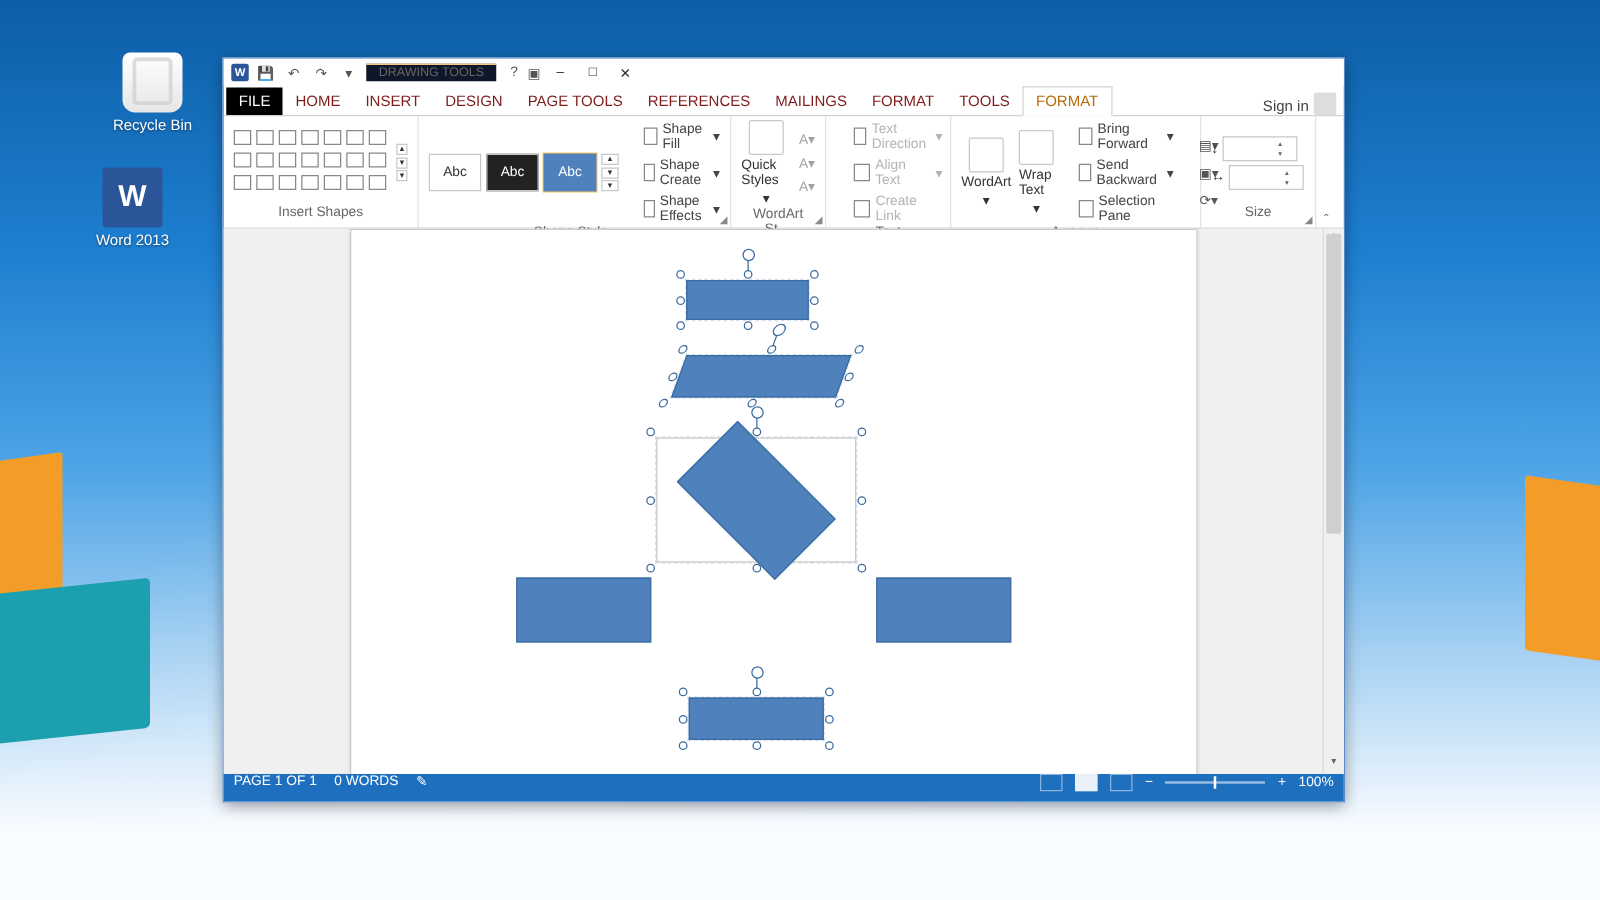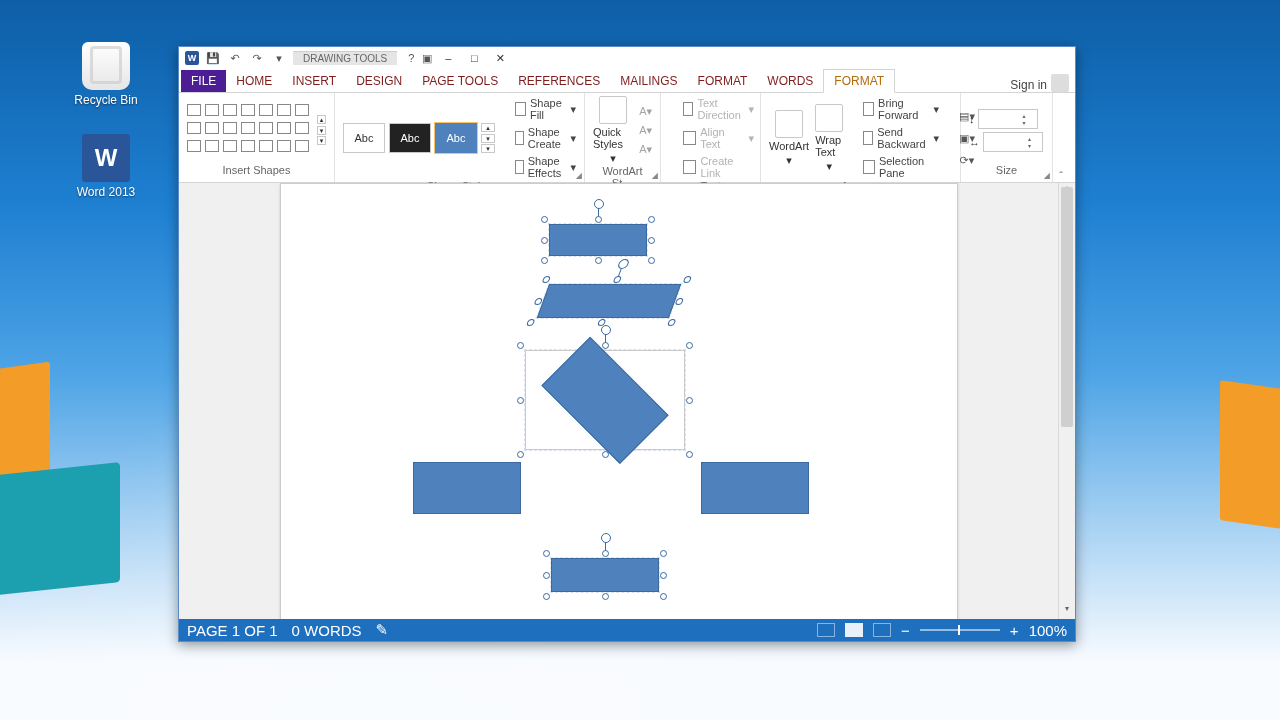--- a/index.html
+++ b/index.html
@@ -32,28 +32,28 @@
     box-shadow:0 3px 12px #0006;
     display:flex; flex-direction:column;
   }
 
   
   .titlebar { height:22px; display:flex; align-items:center; background:#fff; font-size:12px; }
   .titlebar .qat { display:flex; align-items:center; gap:6px; padding:0 6px; }
   .tiny-ico { width:16px; height:16px; display:inline-flex; align-items:center; justify-content:center; font-size:11px; color:#555; border:1px solid transparent; cursor:pointer; }
   .word-badge{width:14px;height:14px;background:#2a5699;color:#fff;font-size:9px;font-weight:bold;display:inline-flex;align-items:center;justify-content:center;border-radius:2px;}
   .titlebar .center { flex:1; text-align:center; color:#555; }
-  .titlebar .tool-ctx { background:#e5e5e5; border-top:1px solid #f3c987; padding:1px 10px; font-size:10px; color:#666; margin-right:6px;}
+  .titlebar .tool-ctx { background:#0f172a; border-top:1px solid #f3c987; padding:1px 10px; font-size:10px; color:#666; margin-right:6px;}
   .titlebar .winctl { display:flex; }
   .titlebar .winctl div { width:26px; height:20px; display:flex; align-items:center; justify-content:center; font-size:11px; color:#333; cursor:pointer;}
 
   
   .tabs { height:24px; display:flex; align-items:flex-end; border-bottom:1px solid #d4d4d4; font-size:12px; padding-left:2px; }
   .tab { padding:4px 10px; color:#7f1d1d; cursor:pointer; }
-  .tab.file { background:#4c1d95; color:#fff; }
+  .tab.file { background:#000000; color:#fff; }
   .tab.active-ctx { color:#b46b0b; border:1px solid #d4d4d4; border-bottom:1px solid #fff; background:#fff; position:relative; top:1px;}
   .tabs .spacer{flex:1;}
   .signin{font-size:12px;color:#444;padding-right:6px;display:flex;align-items:flex-end;gap:4px;}
   .userpic{width:18px;height:18px;background:#ddd;border-radius:2px;}
 
   
   .ribbon { height:90px; border-bottom:1px solid #d4d4d4; display:flex; font-size:11px; color:#333; }
   .group { border-right:1px solid #e3e3e3; padding:3px 8px 2px; display:flex; flex-direction:column; justify-content:space-between; position:relative;}
   .group .body { flex:1; display:flex; align-items:center; gap:6px;}
   .group .label { text-align:center; font-size:11px; color:#666; height:16px;}
@@ -95,37 +95,37 @@
   .h.ml{left:-4px;top:50%;margin-top:-3px;}
   .h.mr{right:-4px;top:50%;margin-top:-3px;}
   .rot{position:absolute;top:-18px;left:50%;width:1px;height:12px;background:#3a6aa0;}
   .rot::after{content:"";position:absolute;top:-8px;left:-4px;width:8px;height:8px;border:1px solid #3a6aa0;border-radius:50%;background:#fff;}
 
   .parallelo{transform:skewX(-20deg);}
   .diamond-wrap{position:absolute;border:1px solid #bbb;}
   .diamond{position:absolute;left:50%;top:50%;width:70%;height:70%;background:#4f81bd;border:1px solid #3a6aa0;transform:translate(-50%,-50%) rotate(45deg);}
 
   
-  .status{height:22px;background:#1e6fbe;color:#fff;display:flex;align-items:center;font-size:15px;padding:0 8px;gap:14px;}
+  .status{height:22px;background:#1e6fbe;color:#fff;display:flex;align-items:flex-start;font-size:11px;padding:0 8px;gap:14px;}
   .status .right{margin-left:auto;display:flex;align-items:center;gap:10px;}
   .viewbtn{width:18px;height:14px;border:1px solid #fff8;opacity:.9;cursor:pointer;}
   .viewbtn.active{background:#fff;}
   .zoom-track{width:80px;height:2px;background:#fff8;position:relative;}
   .zoom-track .knob{position:absolute;top:-4px;left:48%;width:2px;height:10px;background:#fff;}
 </style>
 </head>
 <body>
 
 <div class="desktop">
   <div class="orange-block orange-1"></div>
   <div class="orange-block orange-2"></div>
   <div class="teal-block"></div>
 </div>
 
-<div class="desk-icon" style="left:66px;top:42px;">
+<div class="desk-icon" style="left:82px;top:42px;">
   <div class="ico recycle-ico"></div>
   <span>Recycle Bin</span>
 </div>
 <div class="desk-icon" style="left:66px;top:134px;">
   <div class="ico word-ico">W</div>
   <span>Word 2013</span>
 </div>
 
 <div class="window">
 
@@ -149,21 +149,21 @@
 
   <div class="tabs">
     <div class="tab file">FILE</div>
     <div class="tab">HOME</div>
     <div class="tab">INSERT</div>
     <div class="tab">DESIGN</div>
     <div class="tab">PAGE TOOLS</div>
     <div class="tab">REFERENCES</div>
     <div class="tab">MAILINGS</div>
     <div class="tab">FORMAT</div>
-    <div class="tab">WORDS</div>
+    <div class="tab">TOOLS</div>
     <div class="tab active-ctx">FORMAT</div>
     <div class="spacer"></div>
     <div class="signin">
       <span>Sign in</span>
       <span class="userpic"></span>
     </div>
   </div>
 
   <div class="ribbon">
 

